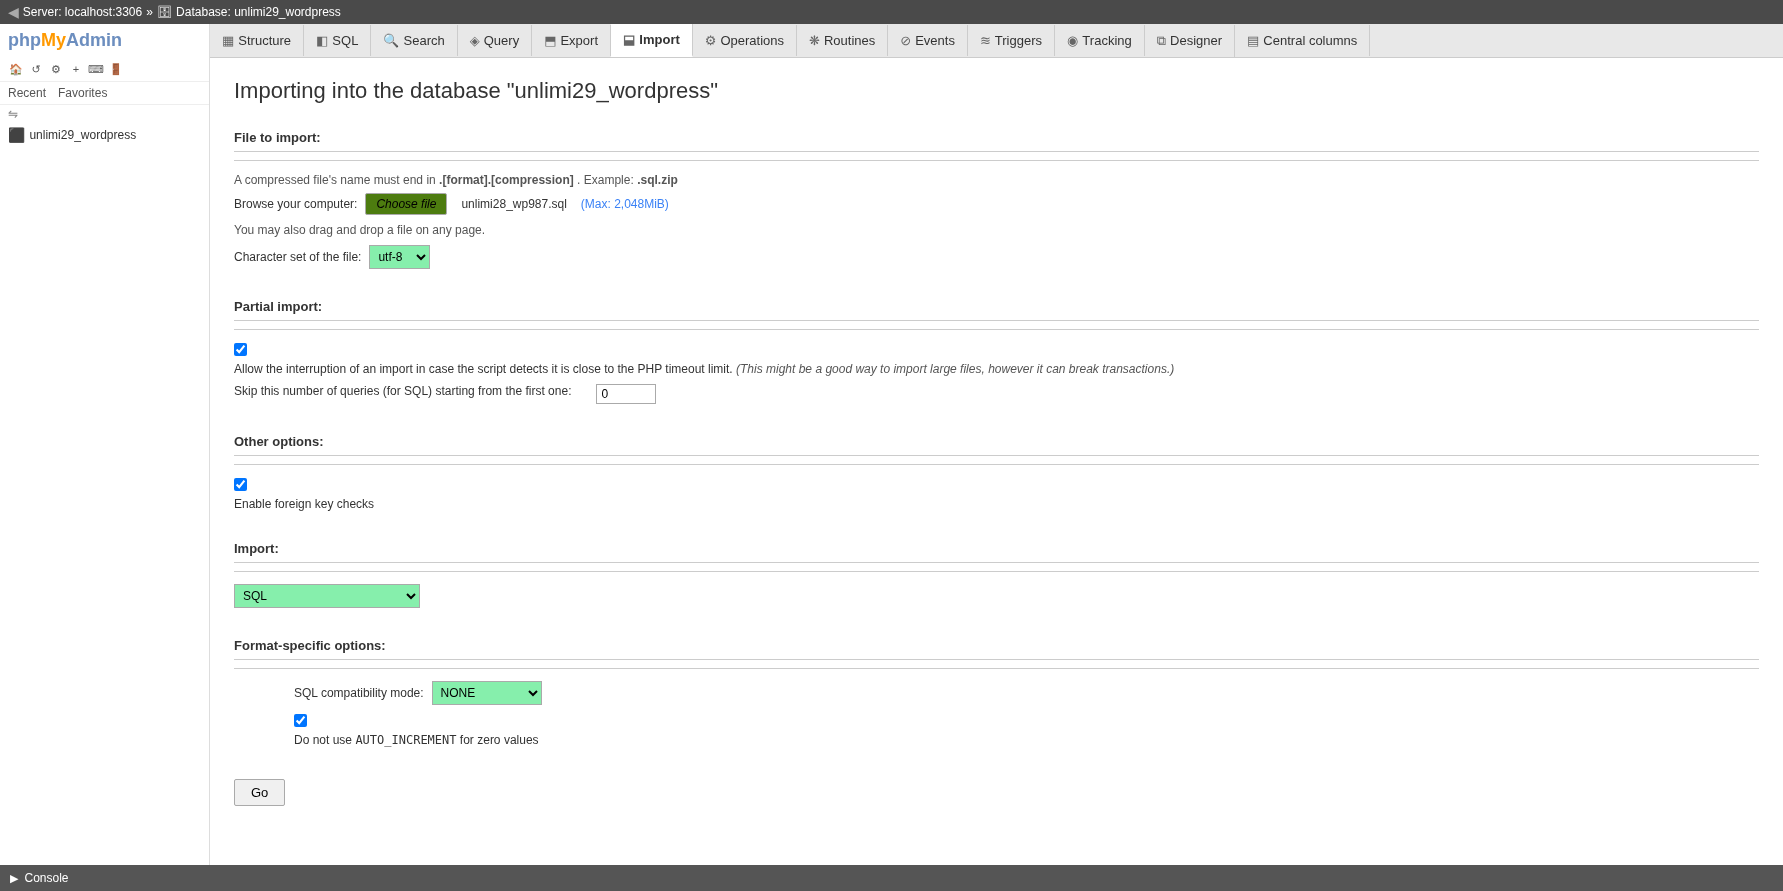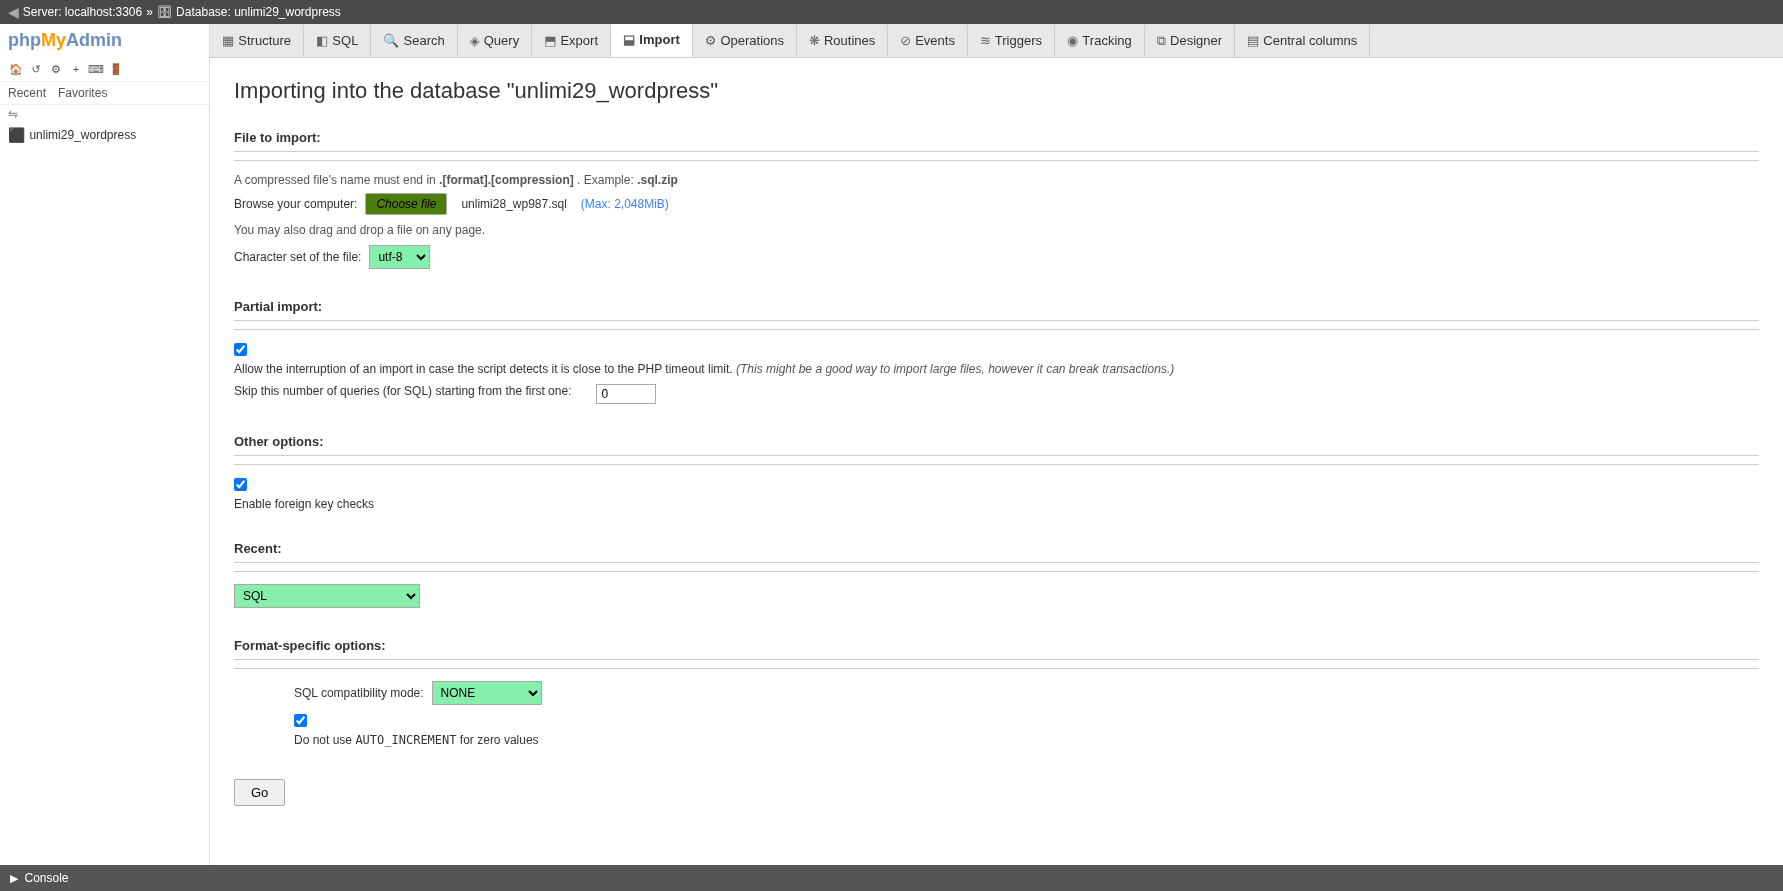--- a/index.html
+++ b/index.html
@@ -374,21 +374,21 @@
       <div class="section">
         <div class="section-header">Other options:</div>
         <hr class="section-divider">
         <div class="checkbox-row">
           <input type="checkbox" id="foreign-key-check" checked="" style="">
           <label for="foreign-key-check">Enable foreign key checks</label>
         </div>
       </div>
 
       <div class="section">
-        <div class="section-header">Recent:</div>
+        <div class="section-header">Import:</div>
         <hr class="section-divider">
         <div class="format-select-wrap">
           <select>
             <option>SQL</option>
             <option>CSV</option>
             <option>CSV using LOAD DATA</option>
             <option>JSON</option>
             <option>Mediawiki Table</option>
             <option>OpenDocument Spreadsheet</option>
             <option>OpenDocument Text</option>

